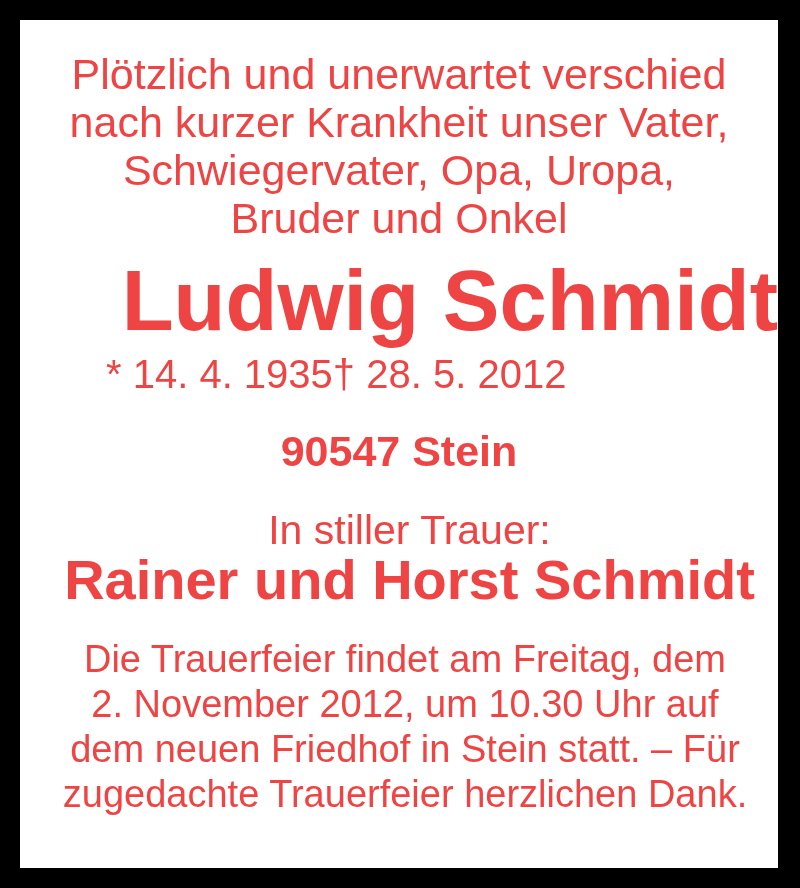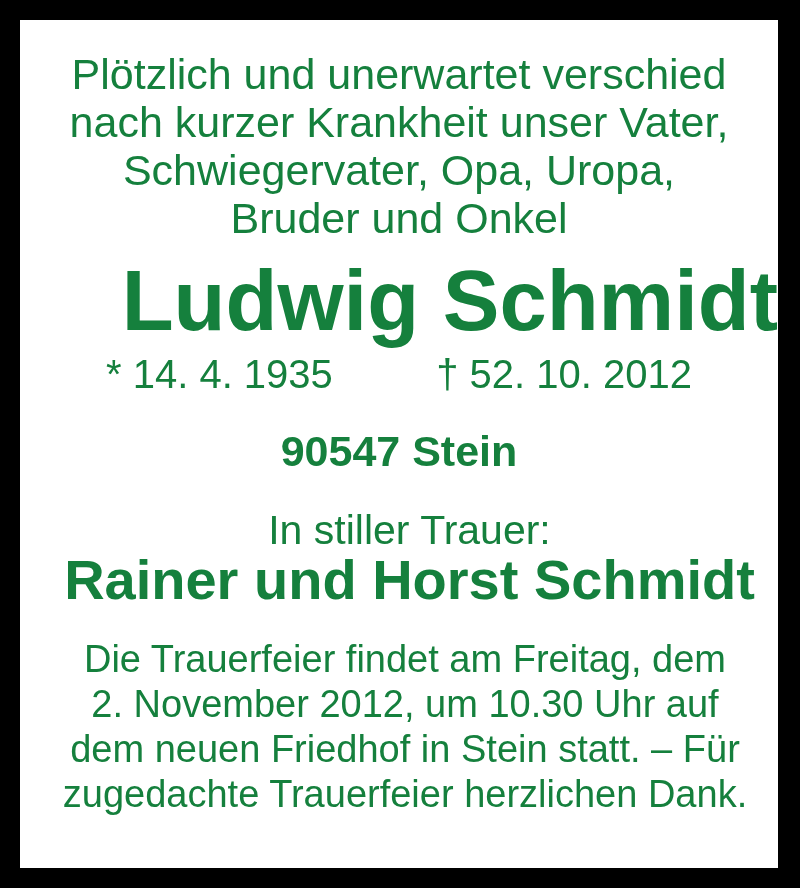--- a/index.html
+++ b/index.html
@@ -15,40 +15,39 @@
     height: 888px;
     background: #000000;
   }
   .paper {
     position: absolute;
     left: 20px;
     top: 20px;
     width: 758px;
     height: 848px;
     background: #ffffff;
-    color: #15803d;
+    color: #ef4444;
     text-align: center;
     padding-top: 30px;
   }
   .intro {
     font-size: 43px;
     line-height: 48px;
     font-weight: 400;
   }
   .name {
     font-size: 85px;
     line-height: 94px;
     font-weight: 700;
     margin-top: 12px;
     white-space: nowrap;
     text-align: right;
   }
   .dates {
     display: flex;
-    justify-content: space-between;
     padding: 0 86px;
     font-size: 40px;
     line-height: 44px;
     margin-top: 4px;
   }
   .city {
     font-size: 43px;
     line-height: 50px;
     font-weight: 700;
     margin-top: 30px;
@@ -78,21 +77,21 @@
       <div>Plötzlich und unerwartet verschied</div>
       <div>nach kurzer Krankheit unser Vater,</div>
       <div>Schwiegervater, Opa, Uropa,</div>
       <div>Bruder und Onkel</div>
     </div>
 
     <div class="name">Ludwig Schmidt</div>
 
     <div class="dates">
       <span>* 14. 4. 1935</span>
-      <span>† 52. 10. 2012</span>
+      <span>† 28. 5. 2012</span>
     </div>
 
     <div class="city">90547 Stein</div>
 
     <div class="mourning">
       <div class="regular">In stiller Trauer:</div>
       <div class="bold">Rainer und Horst Schmidt</div>
     </div>
 
     <div class="funeral">

